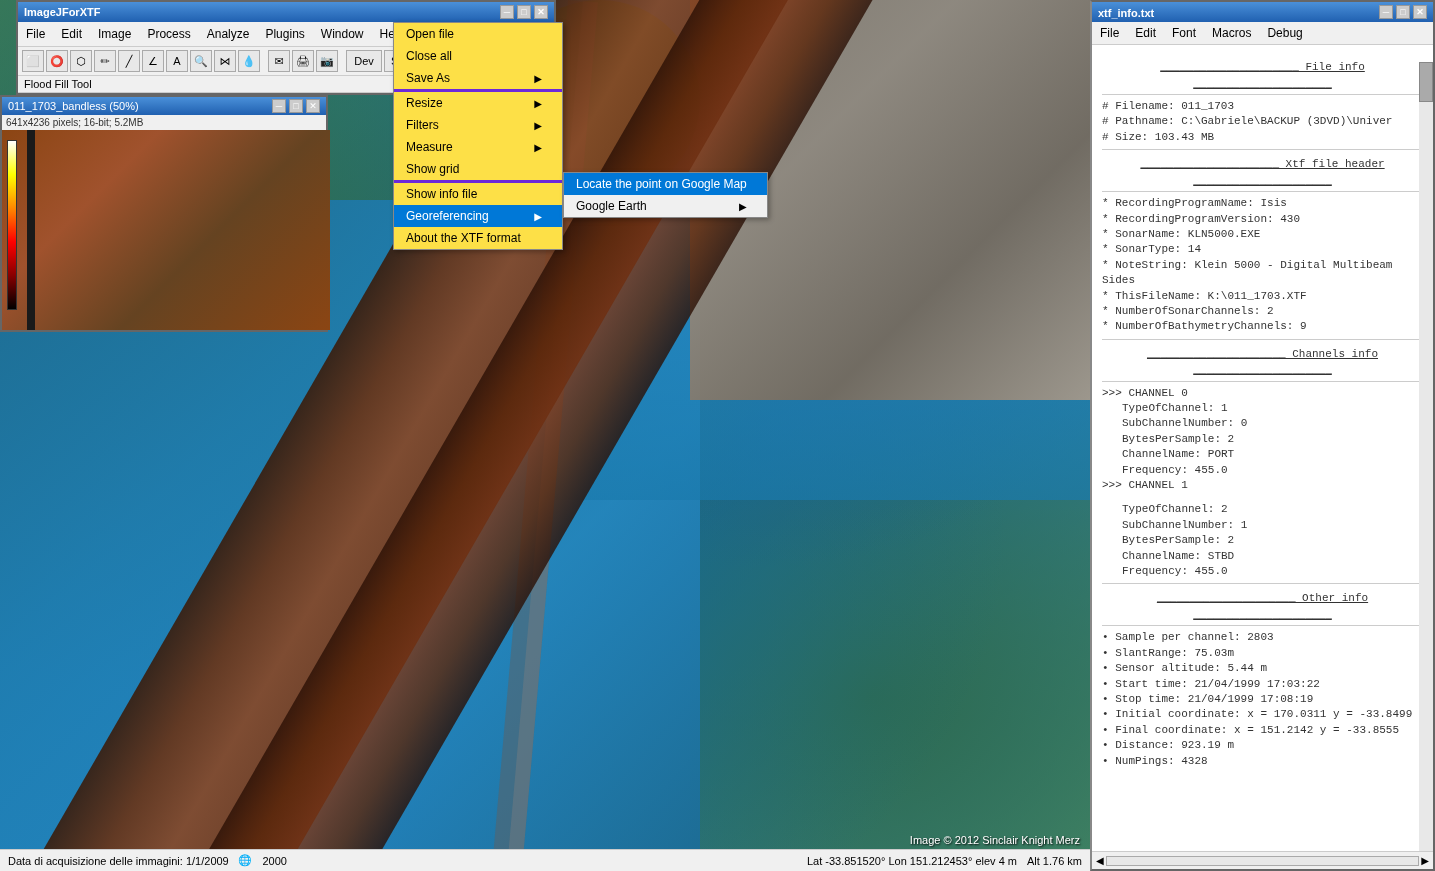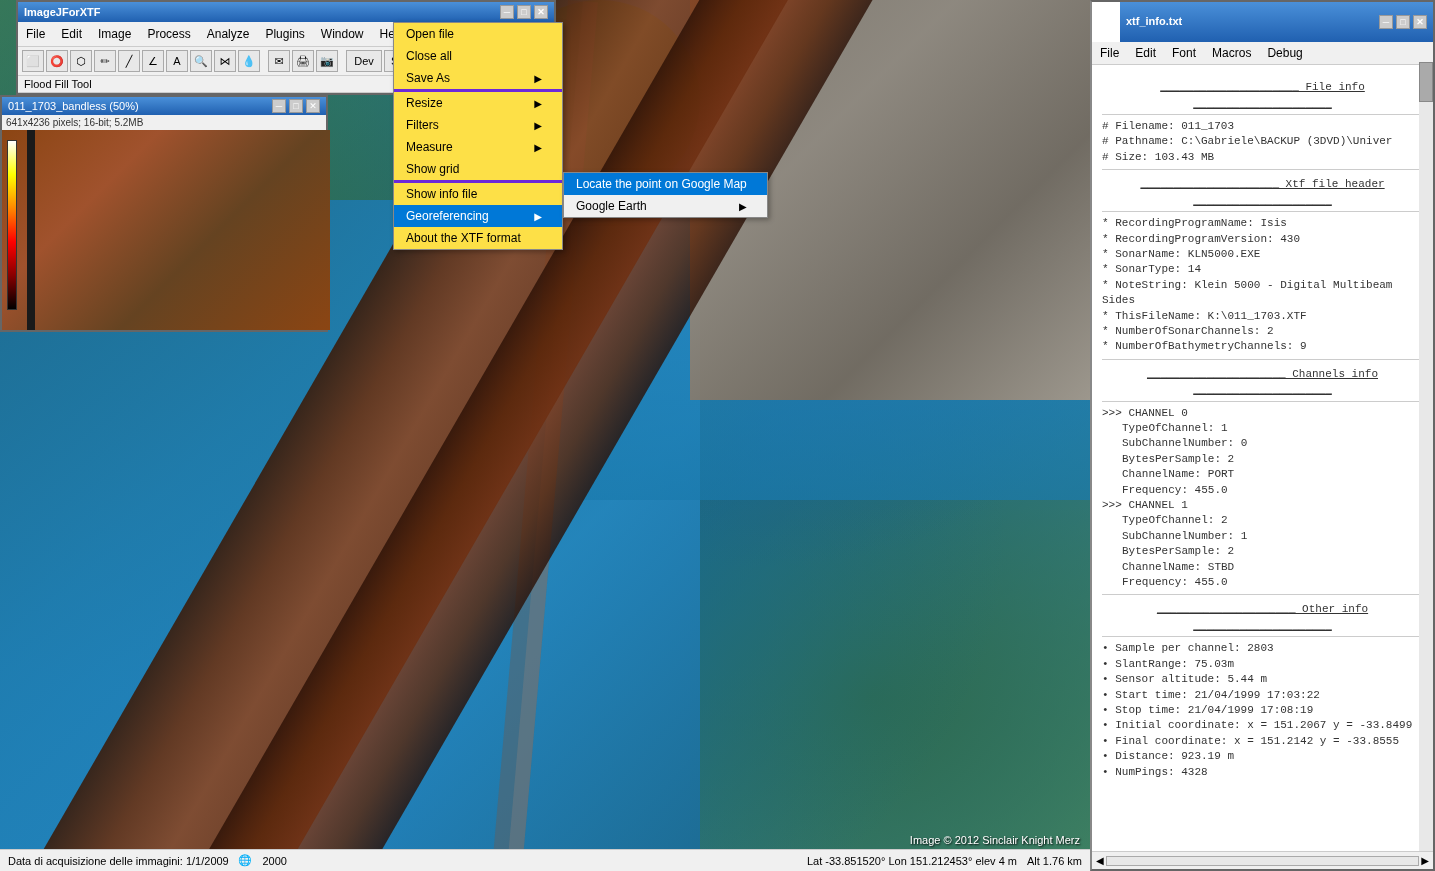--- a/index.html
+++ b/index.html
@@ -227,27 +227,26 @@
       width: 345px;
       height: 871px;
       background: white;
       border: 2px solid #666;
       border-left: 2px solid #888;
       z-index: 10;
     }
     .xtf-titlebar {
       background: linear-gradient(to bottom, #4a90d9, #2060b0);
       color: white;
-      padding: 13px 6px;
-      display: flex;
-      align-items: flex-start;
+      padding: 3px 6px;
+      display: flex;
+      align-items: flex-end;
       justify-content: space-between;
       font-size: 11px;
       font-weight: bold;
-      margin-left: 28px;
     }
     .xtf-menubar {
       background: #f0f0f0;
       display: flex;
       padding: 2px 0;
       border-bottom: 1px solid #ccc;
       font-size: 12px;
     }
     .xtf-menu-item {
       padding: 2px 8px;
@@ -490,33 +489,33 @@
     <div class="xtf-line">* NumberOfBathymetryChannels: 9</div>
     <hr class="xtf-divider">
     <div class="xtf-section-title">_____________________ Channels info _____________________</div>
     <div class="xtf-line">&gt;&gt;&gt; CHANNEL 0</div>
     <div class="xtf-line" style="padding-left:20px;">TypeOfChannel: 1</div>
     <div class="xtf-line" style="padding-left:20px;">SubChannelNumber: 0</div>
     <div class="xtf-line" style="padding-left:20px;">BytesPerSample: 2</div>
     <div class="xtf-line" style="padding-left:20px;">ChannelName: PORT</div>
     <div class="xtf-line" style="padding-left:20px;">Frequency: 455.0</div>
     <div class="xtf-line">&gt;&gt;&gt; CHANNEL 1</div>
-    <div class="xtf-line" style="padding-left:20px;">TypeOfChannel: 2</div>
+    <div class="xtf-line" style="padding-left:20px;margin-top:9px;">TypeOfChannel: 2</div>
     <div class="xtf-line" style="padding-left:20px;">SubChannelNumber: 1</div>
     <div class="xtf-line" style="padding-left:20px;">BytesPerSample: 2</div>
     <div class="xtf-line" style="padding-left:20px;">ChannelName: STBD</div>
     <div class="xtf-line" style="padding-left:20px;">Frequency: 455.0</div>
     <hr class="xtf-divider">
     <div class="xtf-section-title">_____________________ Other info _____________________</div>
     <div class="xtf-line">• Sample per channel: 2803</div>
     <div class="xtf-line">• SlantRange: 75.03m</div>
     <div class="xtf-line">• Sensor altitude: 5.44 m</div>
     <div class="xtf-line">• Start time: 21/04/1999 17:03:22</div>
     <div class="xtf-line">• Stop time: 21/04/1999 17:08:19</div>
-    <div class="xtf-line">• Initial coordinate: x = 151.2067 y = -33.8499</div>
+    <div class="xtf-line">• Initial coordinate: x = 170.0311 y = -33.8499</div>
     <div class="xtf-line">• Final coordinate: x = 151.2142 y = -33.8555</div>
     <div class="xtf-line">• Distance: 923.19 m</div>
     <div class="xtf-line">• NumPings: 4328</div>
   </div>
   <div class="xtf-scrollbar">
     <div class="xtf-scrollbar-thumb"></div>
   </div>
   <div class="xtf-bottom-bar">
     <span style="font-size:10px;">◀</span>
     <div style="flex:1;height:10px;background:#e8e8e8;border:1px solid #aaa;margin:0 2px;"></div>

